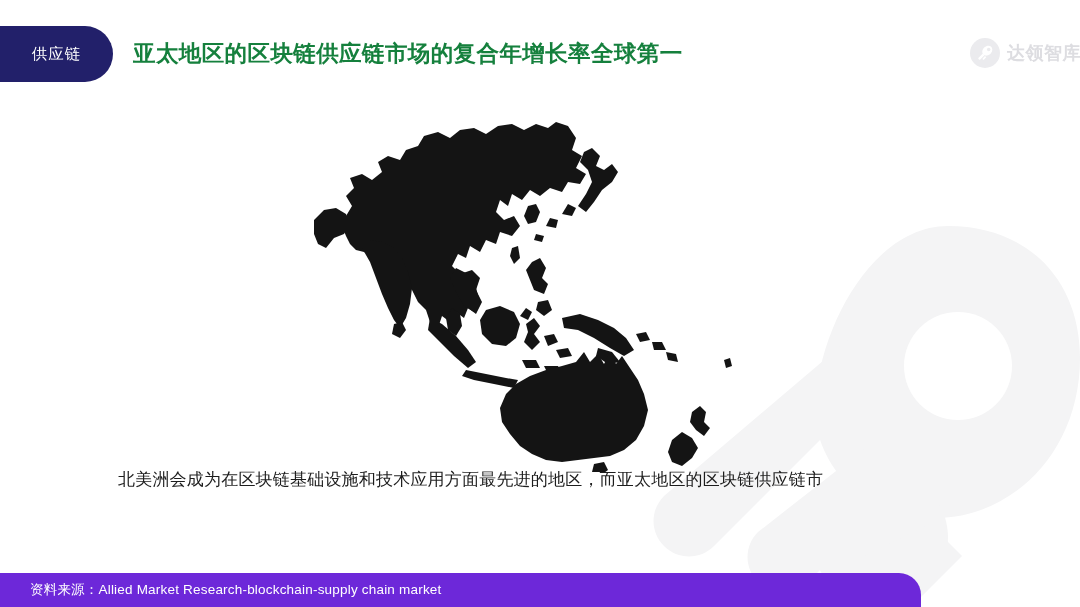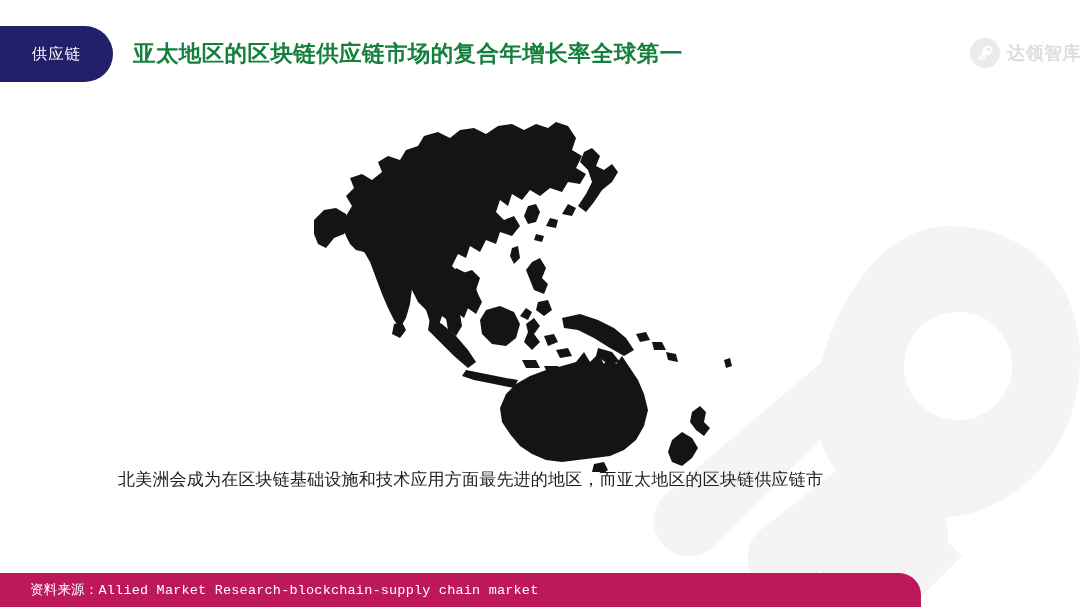--- a/index.html
+++ b/index.html
@@ -101,24 +101,23 @@
     line-height:36px;
     letter-spacing:0.2px;
     white-space:nowrap;
   }
 
   
   .footer-bar{
     position:absolute;
     left:0;top:573px;
     width:921px;height:34px;
-    background:#be185d;
+    background:#6d28d9;
     border-top-right-radius:22px;
     z-index:4;
-    font-family:Liberation Mono, monospace;
   }
   .footer-source{
     position:absolute;
     left:30px;top:0;height:34px;
     display:flex;align-items:center;
     color:#ffffff;
     font-size:13.5px;
     letter-spacing:0.2px;
     white-space:nowrap;
   }

